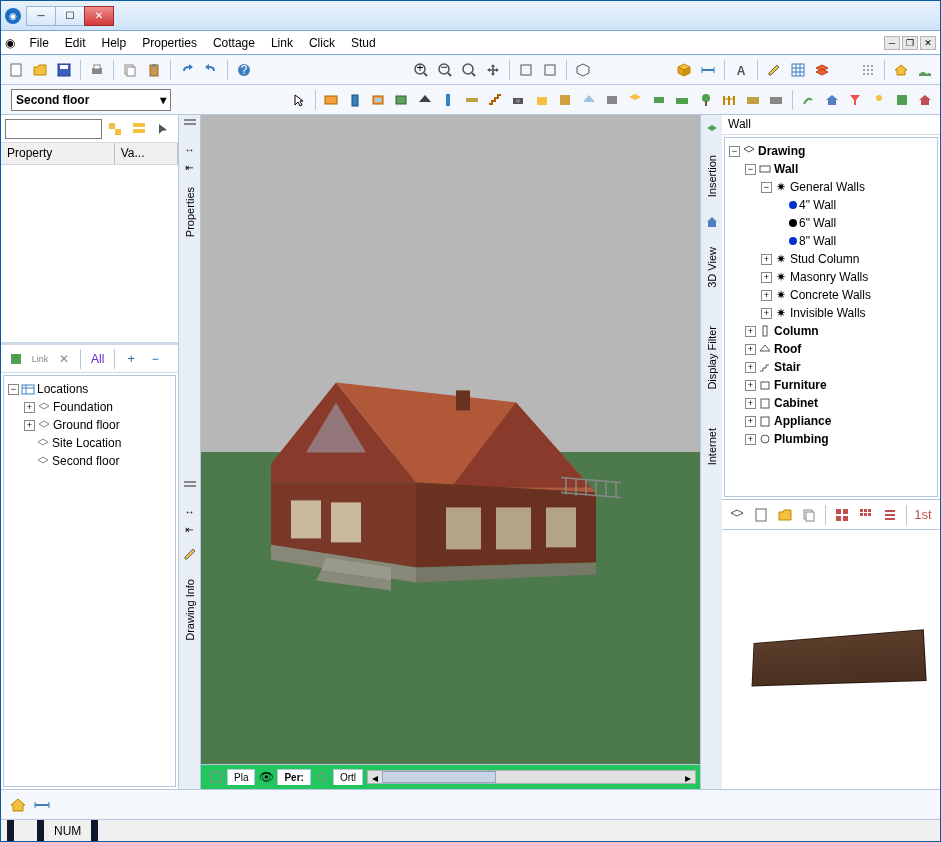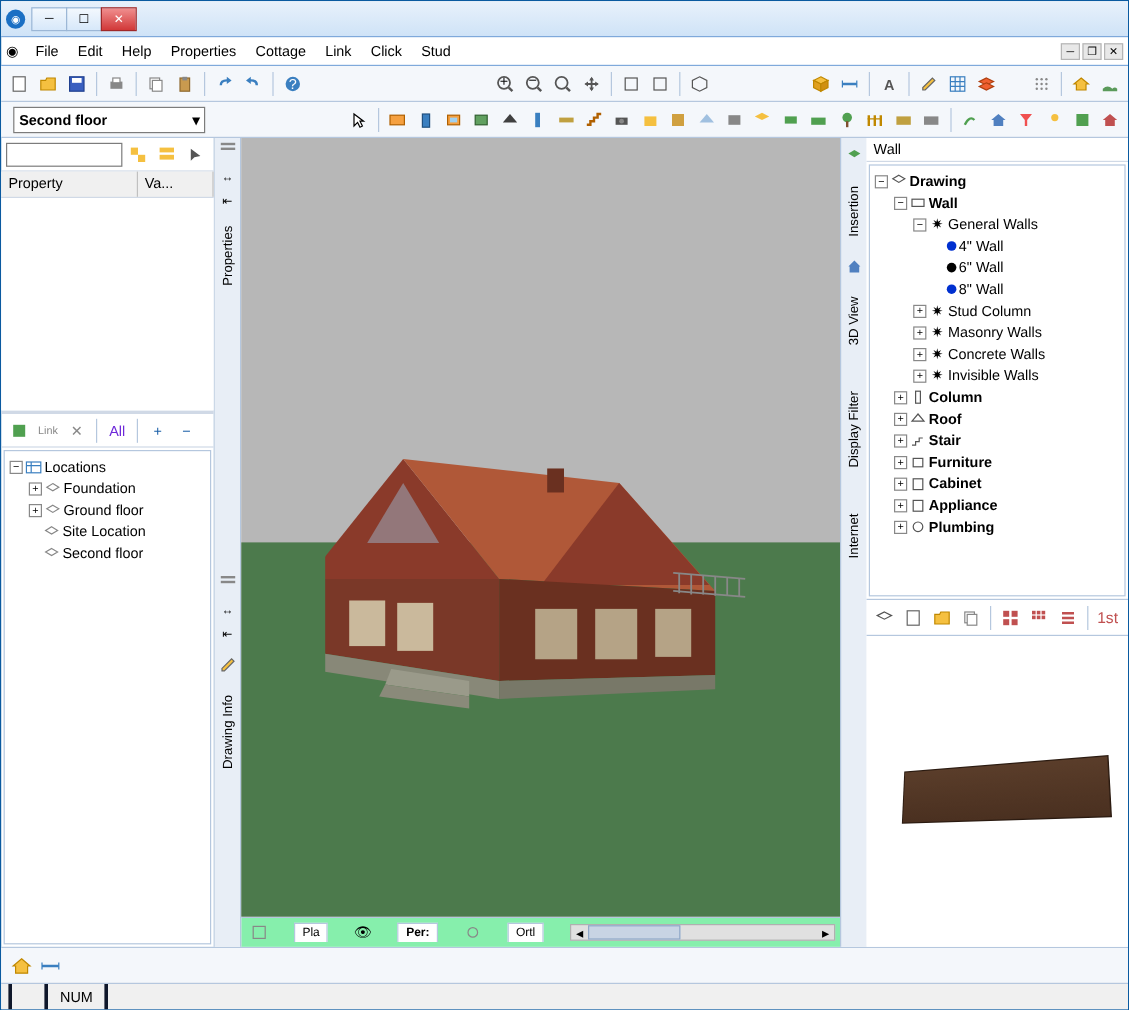--- a/index.html
+++ b/index.html
@@ -45,21 +45,21 @@
 
 .sidetab-strip { width: 22px; background: #e8eef6; border-right: 1px solid #b5c7de; display: flex; flex-direction: column; align-items: center; padding: 4px 0; gap: 8px; position: relative; }
 .sidetab-strip .grip { height: 12px; width: 100%; display: flex; flex-direction: column; align-items: center; gap: 2px; margin-bottom: 4px; }
 .sidetab-strip .grip span { width: 12px; height: 2px; background: #888; }
 .sidetab-label { writing-mode: vertical-rl; transform: rotate(180deg); padding: 6px 2px; font-size: 11px; }
 
 .viewport { flex: 1; display: flex; flex-direction: column; }
 .view-3d { flex: 1; background: #b7b7b7; position: relative; overflow: hidden; }
 .ground { position: absolute; bottom: 0; left: 0; right: 0; height: 48%; background: #4c7a4c; }
 .house { position: absolute; left: 50%; top: 50%; transform: translate(-50%, -42%); }
-.view-tabs { height: 22px; display: flex; align-items: center; border-top: 1px solid #b5c7de; background: #86efac; padding: 12px 4px; gap: 18px; }
+.view-tabs { height: 22px; display: flex; align-items: center; border-top: 1px solid #b5c7de; background: #22c55e; padding: 12px 4px; gap: 0; }
 .view-tab { padding: 2px 6px; border: 1px solid #b5c7de; border-bottom: none; background: #fff; font-size: 10px; }
 .hscroll { flex: 1; height: 14px; background: #e0e0e0; border: 1px solid #b0b0b0; margin-left: 4px; position: relative; }
 .hscroll .thumb { position: absolute; left: 14px; width: 35%; top: 0; bottom: 0; background: #c8d4e4; border: 1px solid #90a8c8; }
 
 .right-panel { width: 218px; display: flex; flex-direction: column; }
 .right-header { height: 20px; padding: 2px 6px; border-bottom: 1px solid #d0d9e6; }
 .catalog-tree { flex: 1; border: 1px solid #b5c7de; background: #fff; overflow: auto; padding: 4px; margin: 2px; }
 .catalog-tree .ct-row { display: flex; align-items: center; height: 18px; gap: 2px; }
 .ct-bold { font-weight: bold; }
 .dot { width: 8px; height: 8px; border-radius: 50%; }
@@ -67,21 +67,21 @@
 .dot.black { background: #000; }
 
 .preview-tools { height: 30px; display: flex; align-items: center; padding: 2px 4px; gap: 2px; border-top: 1px solid #b5c7de; }
 .preview-pane { height: 260px; border-top: 1px solid #b5c7de; background: #fff; display: flex; align-items: center; justify-content: center; }
 .wall-preview { width: 180px; height: 48px; background: linear-gradient(to bottom, #5a3d2a, #4a3020); transform: perspective(300px) rotateX(10deg) rotateY(-18deg); border: 1px solid #2a1a10; }
 
 .bottom-toolbar { height: 30px; border-top: 1px solid #b5c7de; display: flex; align-items: center; padding: 2px 6px; gap: 2px; background: #f4f7fb; }
 
 .statusbar { height: 22px; border-top: 1px solid #b5c7de; display: flex; align-items: center; padding: 0 6px; background: #f0f0f0; }
 .statusbar .status-text { flex: 1; }
-.statusbar .status-cell { border-left: 3px solid #0f172a; padding: 0 10px; height: 100%; display: flex; align-items: center; }
+.statusbar .status-cell { border-left: 7px solid #0f172a; padding: 0 10px; height: 100%; display: flex; align-items: center; }
 
 svg { display: block; }
 </style>
 </head>
 <body>
 
 <div class="window">
 
   <div class="titlebar">
     <div class="app-icon">◉</div>

